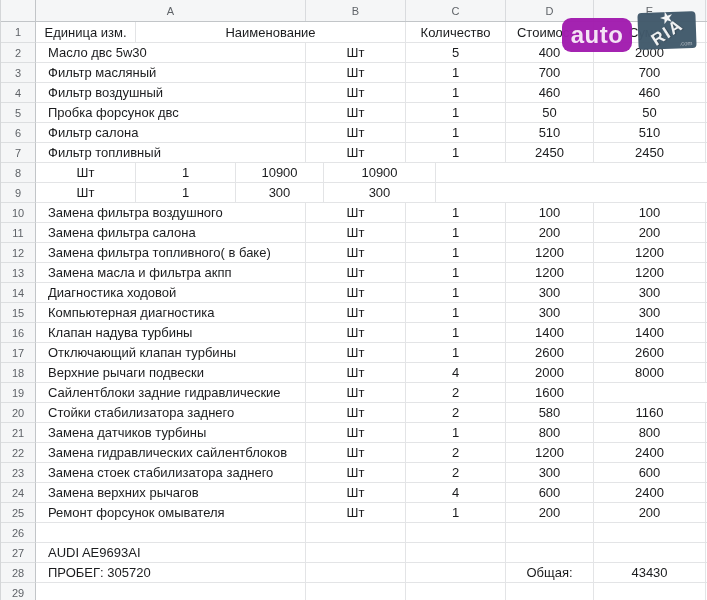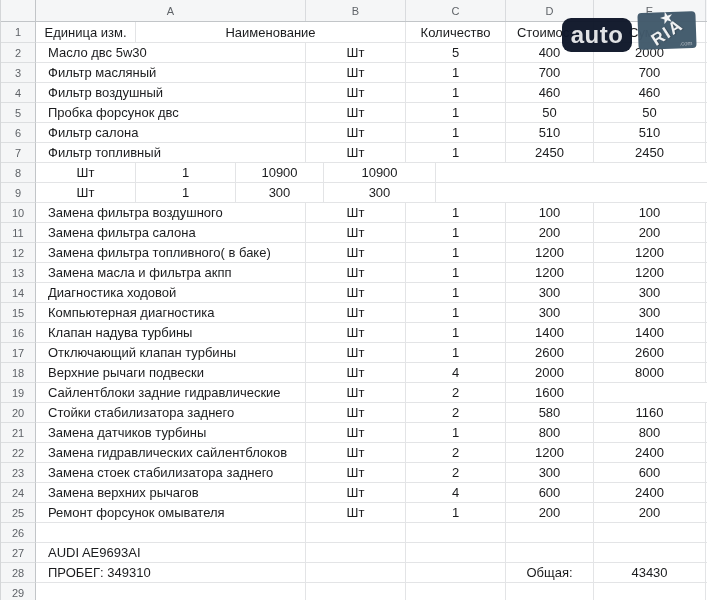--- a/index.html
+++ b/index.html
@@ -320,40 +320,40 @@
         <div class="rownum">27</div>
         <div class="cell col-a">AUDI AE9693AI</div>
         <div class="cell col-b"></div>
         <div class="cell col-c"></div>
         <div class="cell col-d"></div>
         <div class="cell col-e"></div>
         <div class="row-filler"></div>
       </div>
       <div class="row">
         <div class="rownum">28</div>
-        <div class="cell col-a">ПРОБЕГ: 349310</div>
+        <div class="cell col-a">ПРОБЕГ: 305720</div>
         <div class="cell col-b"></div>
         <div class="cell col-c"></div>
         <div class="cell col-d">Общая:</div>
         <div class="cell col-e">43430</div>
         <div class="row-filler"></div>
       </div>
       <div class="row">
         <div class="rownum">29</div>
         <div class="cell col-a"></div>
         <div class="cell col-b"></div>
         <div class="cell col-c"></div>
         <div class="cell col-d"></div>
         <div class="cell col-e"></div>
         <div class="row-filler"></div>
       </div>
     </div>
 
   <div class="watermark">
-    <div class="wm-auto" style="background: #0f172a;">
+    <div class="wm-auto" style="background: #a21caf;">
       <span class="wm-auto-text">auto</span>
     </div>
     <div class="wm-ria" style="background: rgb(65, 89, 107);">
       <span class="wm-star">★</span>
       <span class="wm-ria-text">RIA</span>
       <span class="wm-dotcom">.com</span>
     </div>
   </div>
 
 </div>

